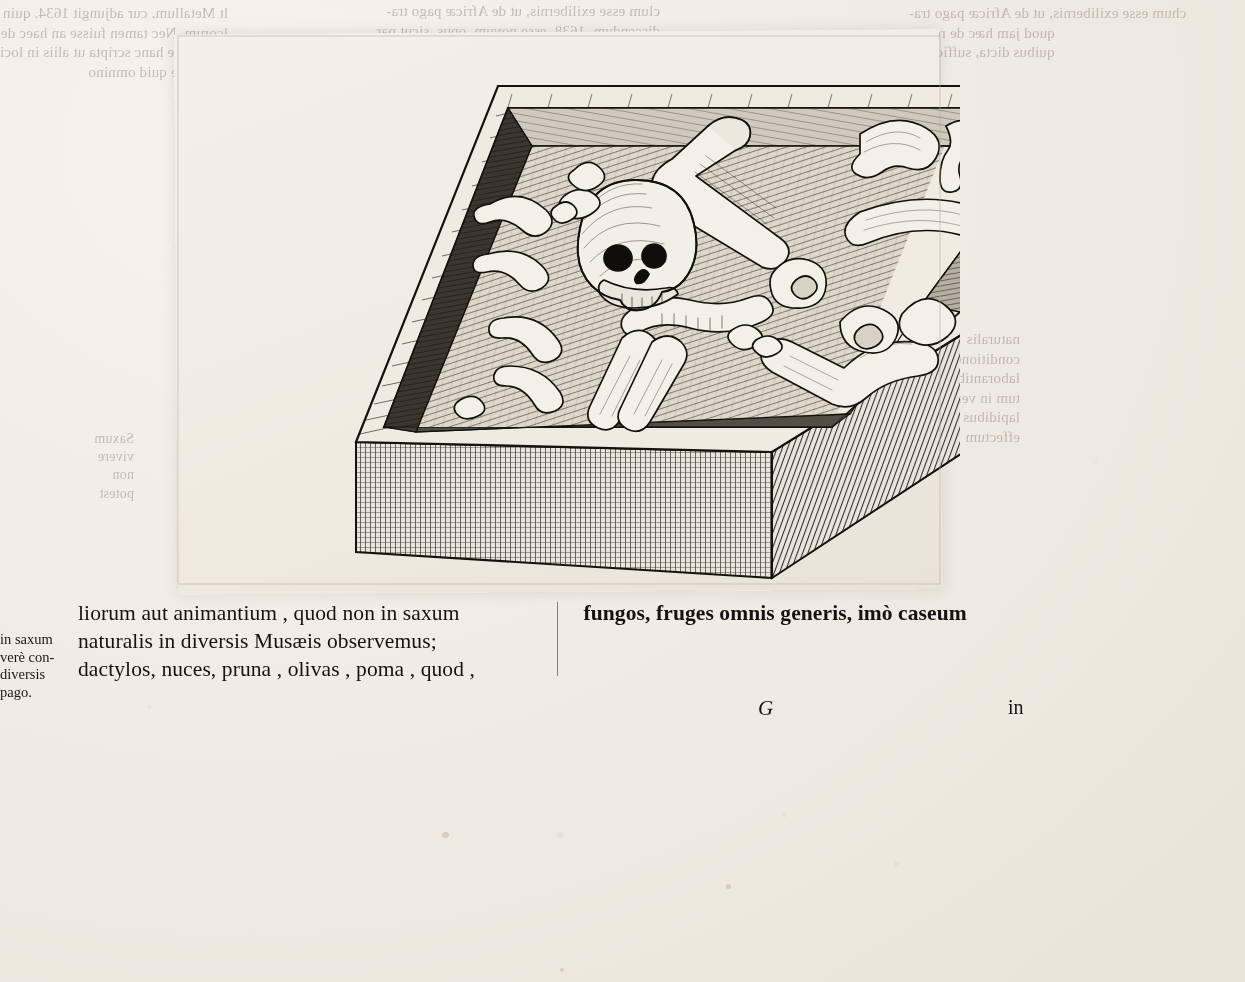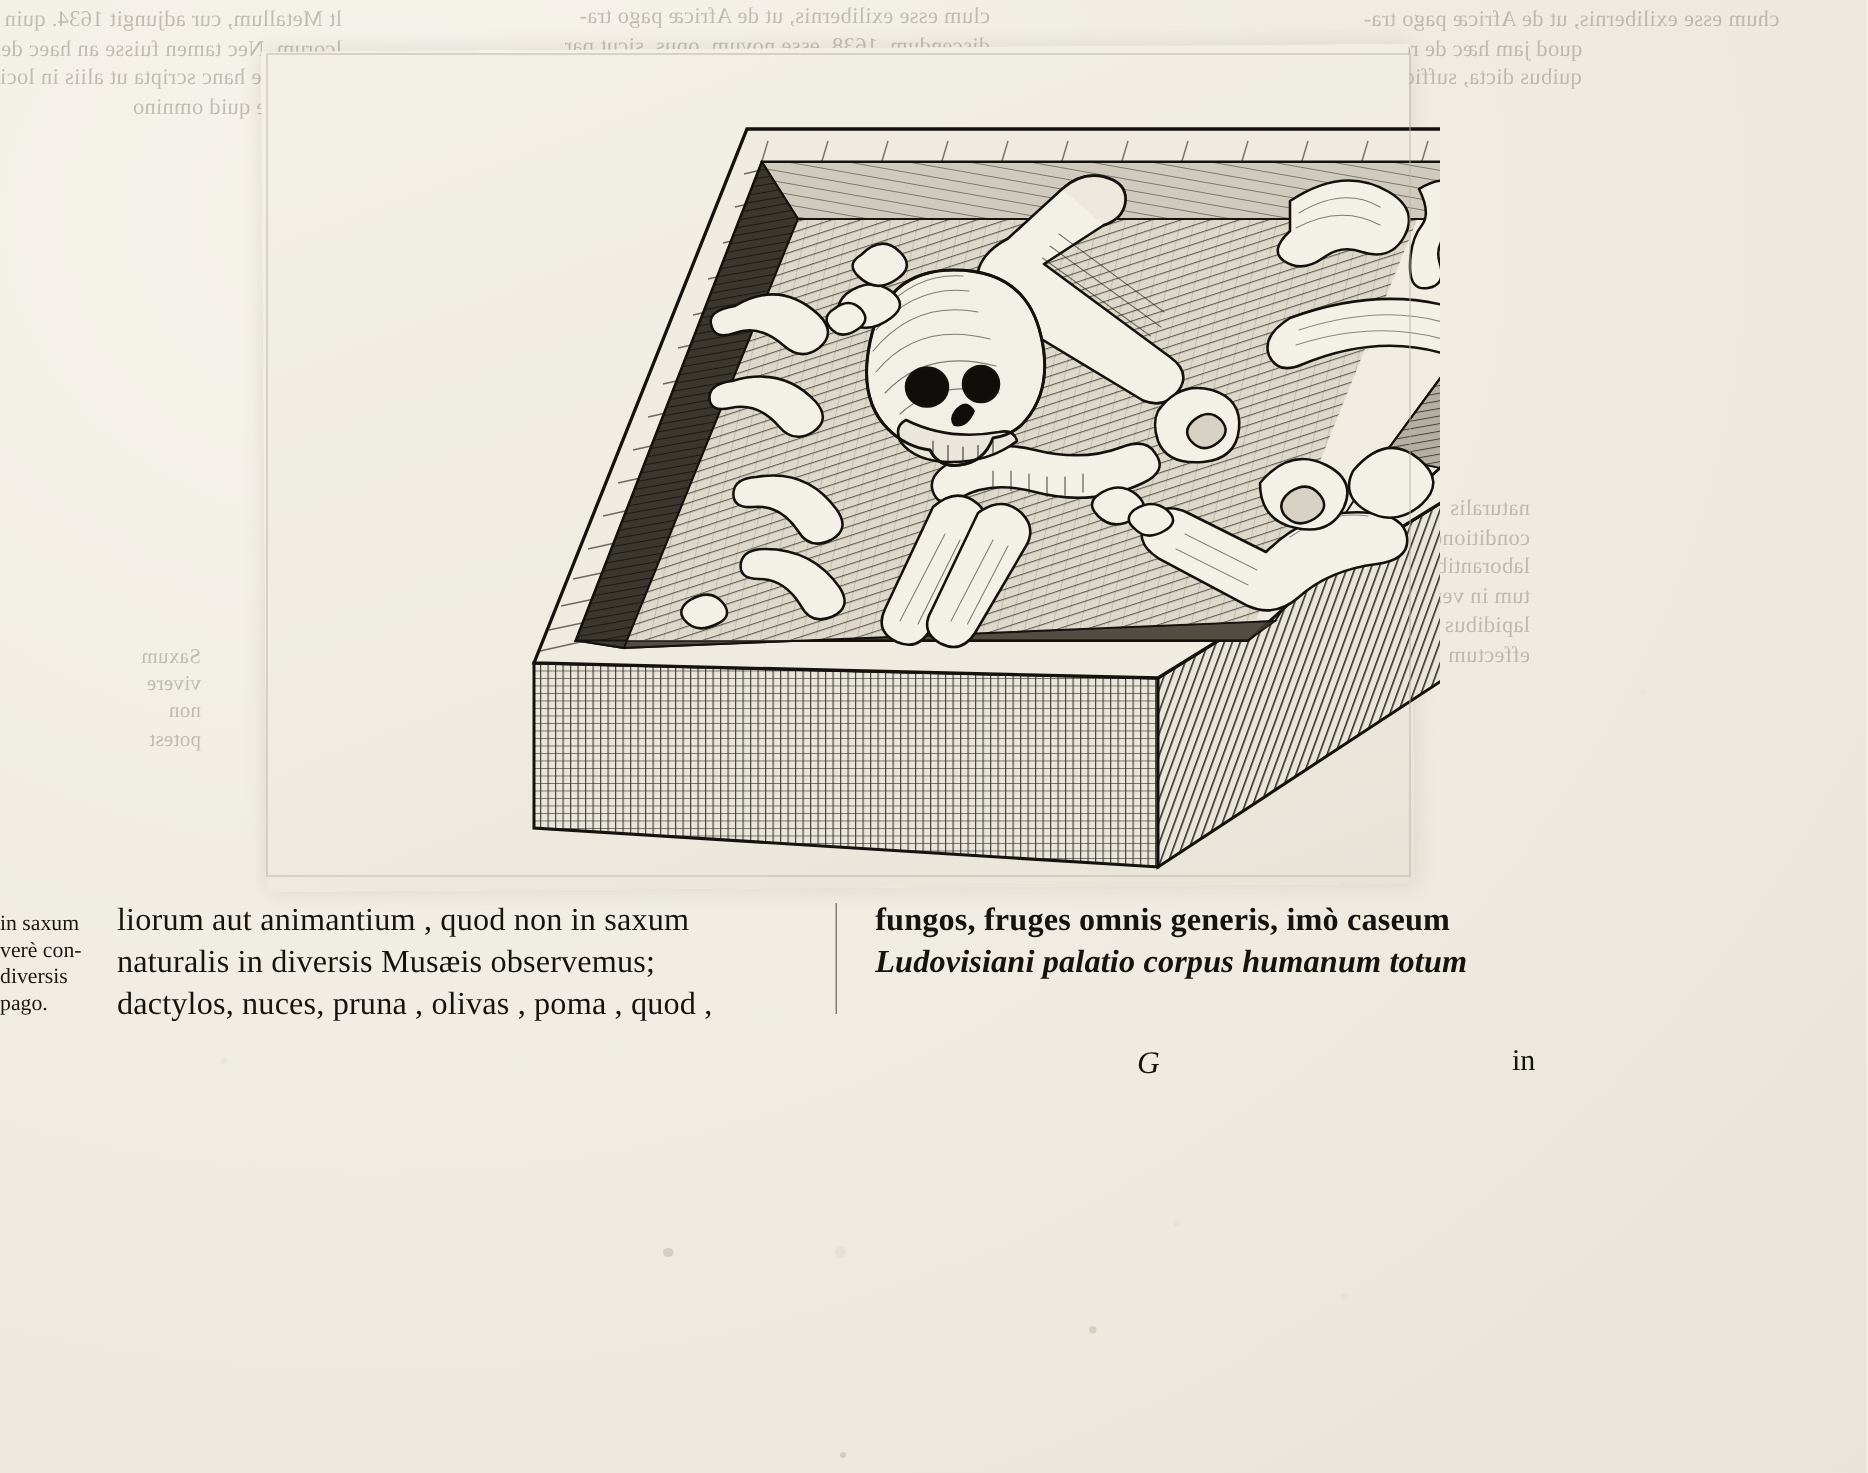--- a/index.html
+++ b/index.html
@@ -122,21 +122,21 @@
   .col-left  { width: 470px; padding-right: 8px; }
   .col-rule  { width: 1px; align-self: stretch; background: #2a2720; opacity: .55; margin: 2px 10px 0 0; height: 74px; }
   .col-right { width: 470px; font-weight: bold; }
   .ln { display: block; white-space: pre; }
   .ital { font-style: italic; }
 
   
   #marginal {
     position: absolute;
     left: -78px;
-    top: 8px;
+    top: 31px;
     width: 70px;
     font-size: 14.5px;
     line-height: 1.22;
     color: #1a1713;
     font-family: "Liberation Serif", serif;
   }
   #marginal .ln { white-space: pre; }
 
   
   #signature {
@@ -432,21 +432,20 @@
 
     <div class="cols">
       <div class="col col-left">
         <span class="ln">liorum aut animantium , quod non in saxum</span>
         <span class="ln">naturalis in diversis Musæis observemus;</span>
         <span class="ln">dactylos, nuces, pruna , olivas , poma , quod ,</span>
       </div>
       <div class="col-rule"></div>
       <div class="col col-right">
         <span class="ln">fungos, fruges omnis generis, imò caseum</span>
-        <span class="ln ital">Ludovisiani palatio corpus humanum totum</span>
       </div>
     </div>
 
     <div id="signature">G</div>
     <div id="catchword">in</div>
   </div>
 
   <div class="speck" style="left:442px; top:832px; width:7px; height:6px;"></div>
   <div class="speck" style="left:726px; top:884px; width:5px; height:5px;"></div>
   <div class="speck" style="left:560px; top:968px; width:4px; height:4px;"></div>

